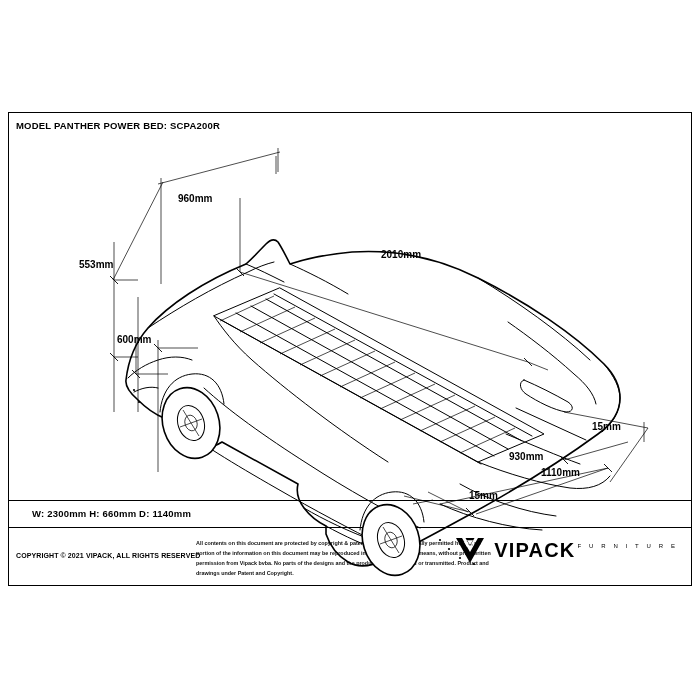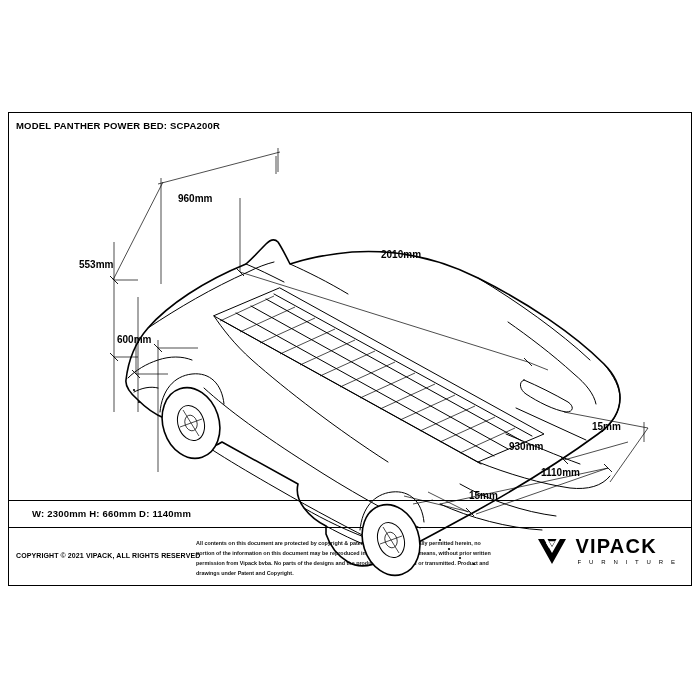--- a/index.html
+++ b/index.html
@@ -92,21 +92,20 @@
     align-items: center;
     gap: 9px;
   }
   .brand-mark {
     width: 30px;
     height: 28px;
     display: block;
   }
   .brand-text {
     display: flex;
-    flex-direction: column;
     line-height: 1;
   }
   .brand-name {
     font-size: 20px;
     font-weight: bold;
     letter-spacing: 1.2px;
   }
   .brand-sub {
     font-size: 6px;
     letter-spacing: 3.1px;
@@ -370,18 +369,18 @@
       <circle cx="441" cy="437" r="1.1"></circle>
       <circle cx="452" cy="446" r="1.1"></circle>
       <circle cx="466" cy="452" r="1.1"></circle>
     </g>
   </svg>
 
   <div class="dim-label" style="left:178px; top:153px;margin-top:40px;">960mm</div>
   <div class="dim-label" style="left:381px; top:249px;">2010mm</div>
   <div class="dim-label" style="left:79px; top:259px;">553mm</div>
   <div class="dim-label" style="left:117px; top:334px;">600mm</div>
-  <div class="dim-label" style="left:509px; top:441px;">930mm</div>
+  <div class="dim-label" style="left:509px; top:451px;">930mm</div>
   <div class="dim-label" style="left:541px; top:467px;">1110mm</div>
   <div class="dim-label" style="left:592px; top:421px;">15mm</div>
   <div class="dim-label" style="left:469px; top:490px;">15mm</div>
 
 </div>
 
 </body></html>

